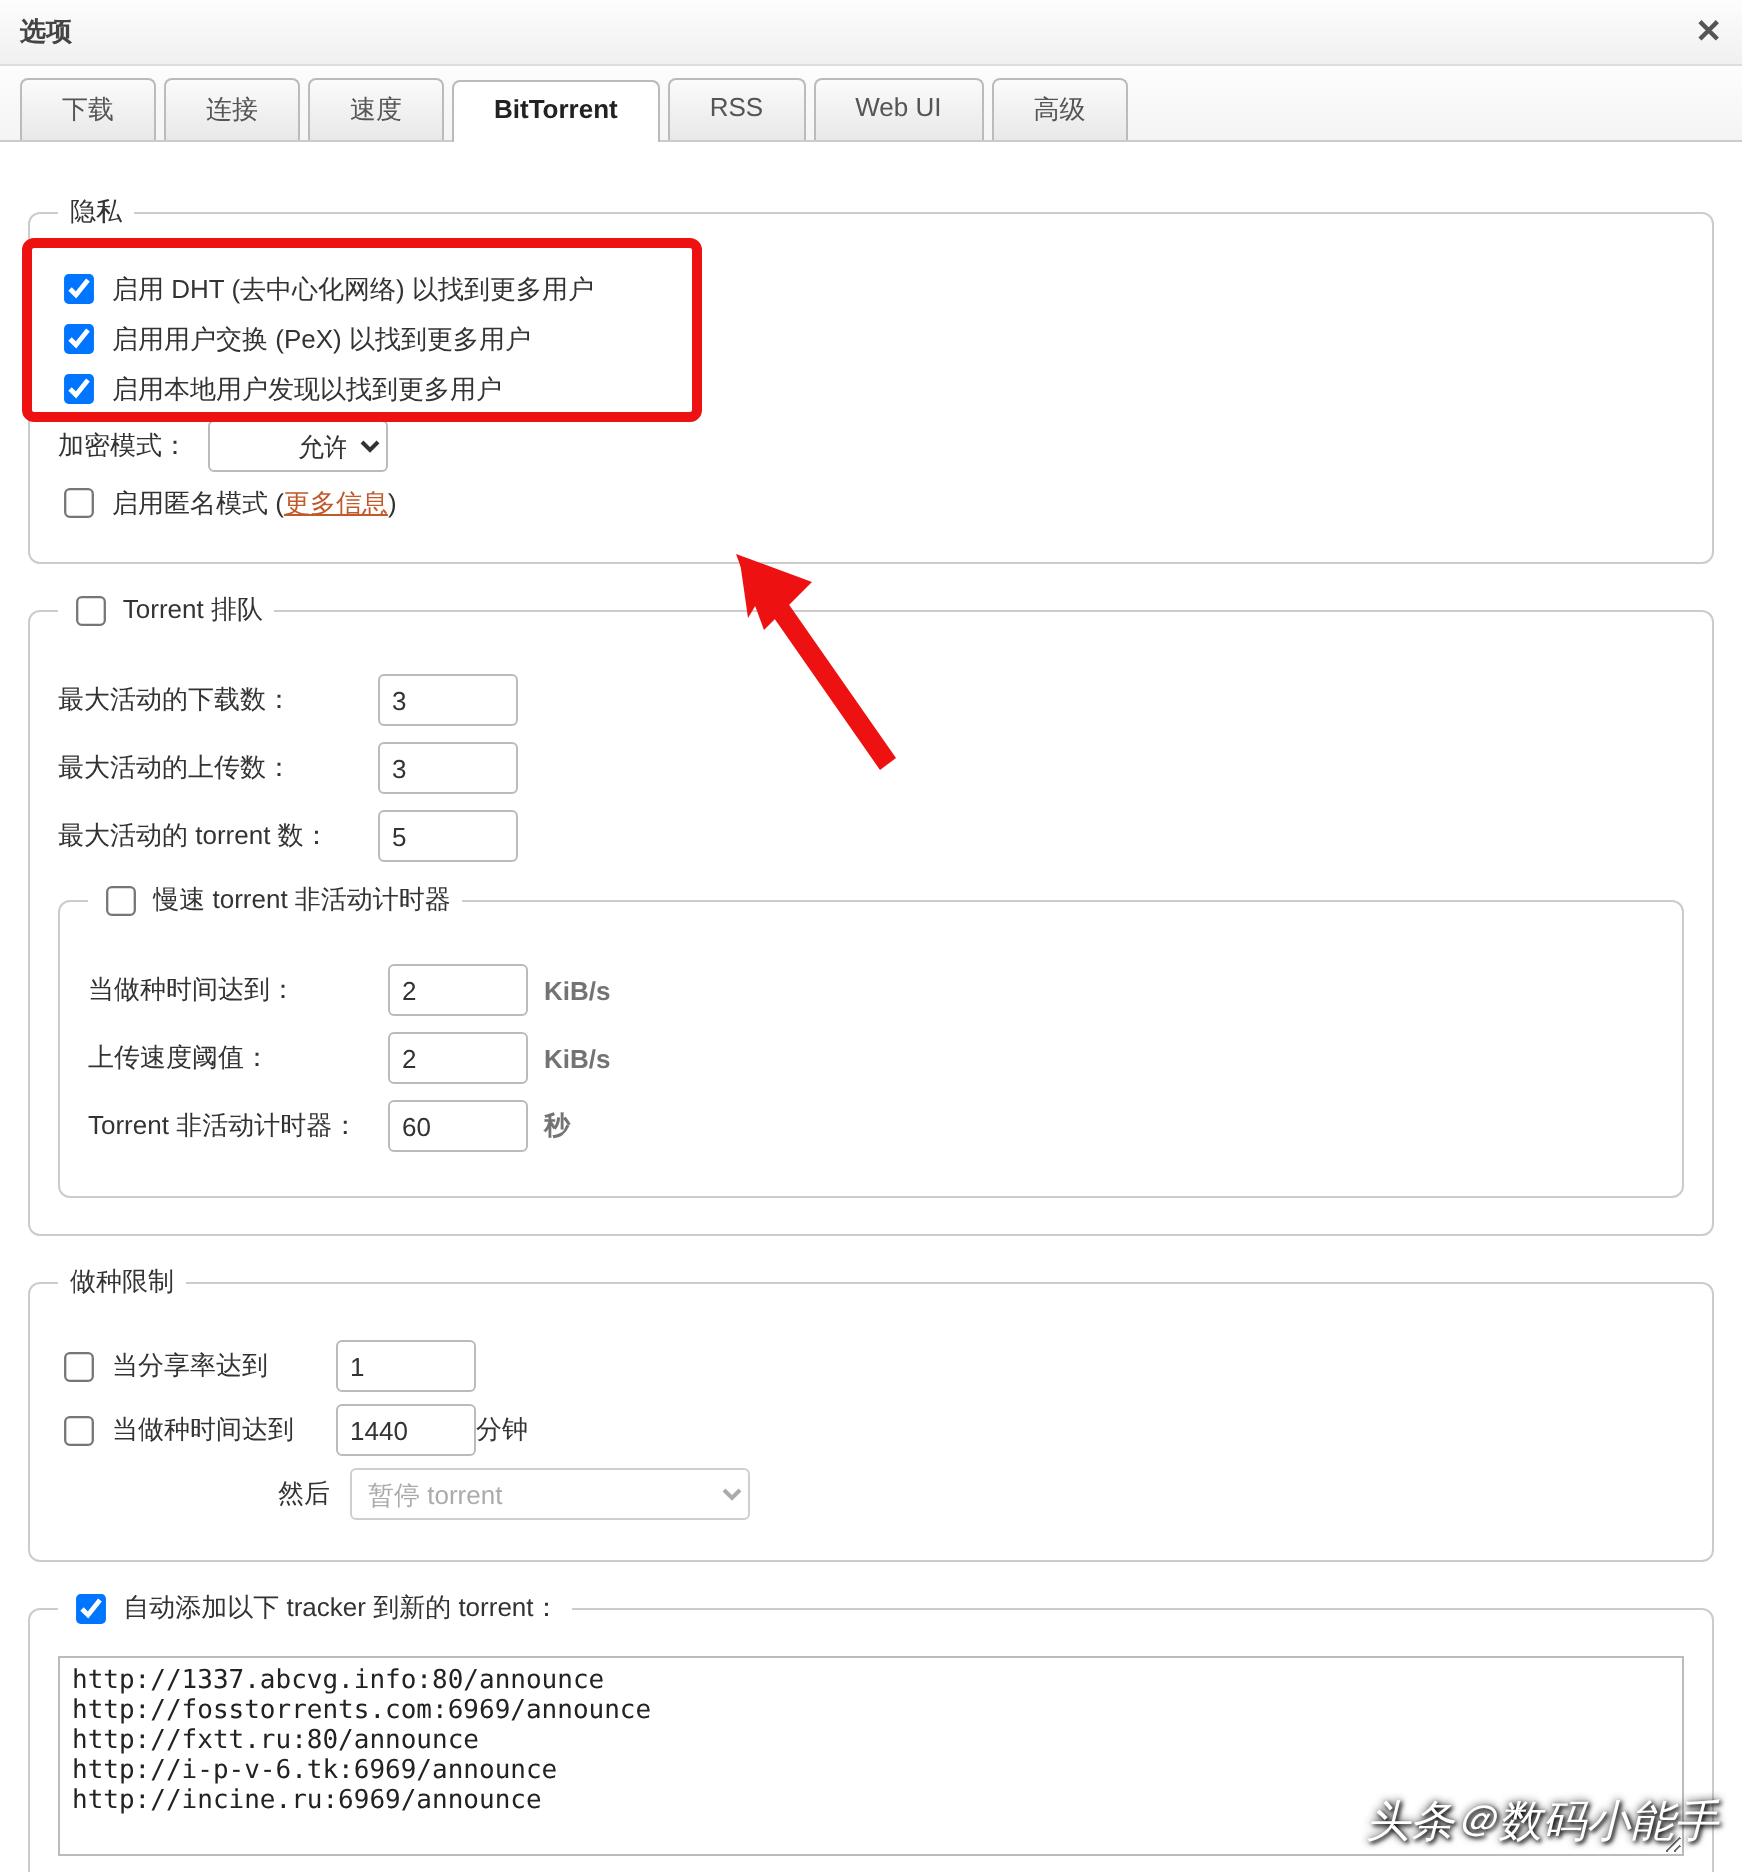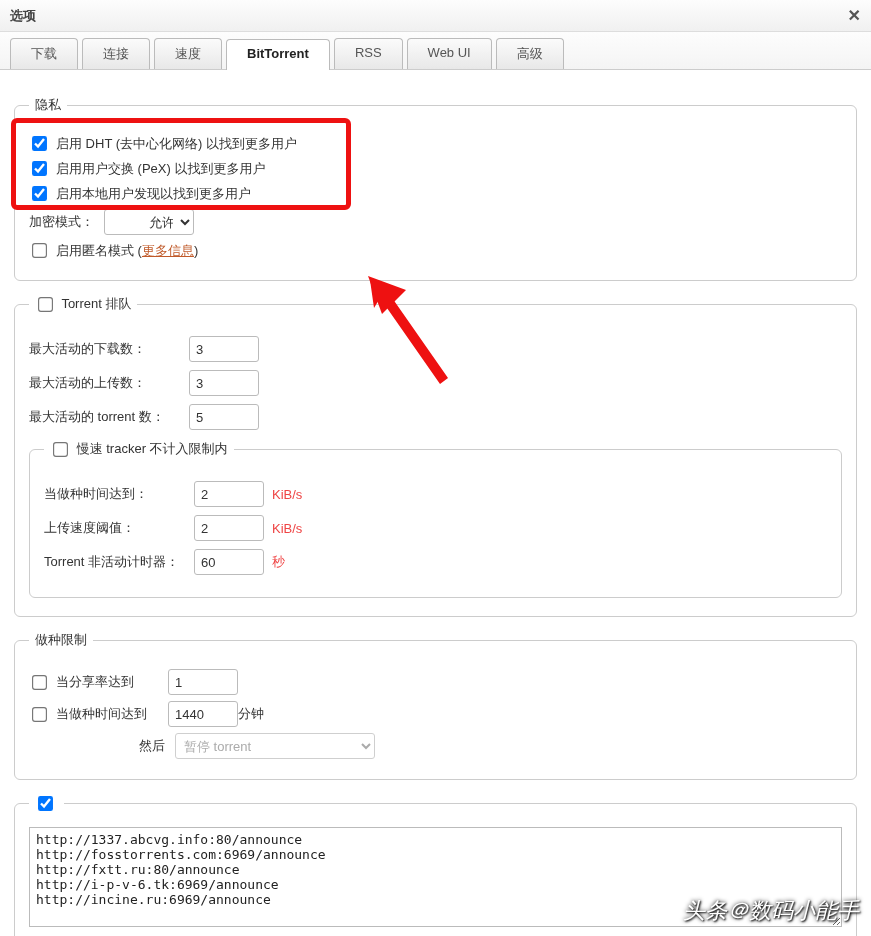--- a/index.html
+++ b/index.html
@@ -58,21 +58,21 @@
   .row { display: flex; align-items: center; margin: 6px 0; }
   .row input[type=checkbox] { margin-right: 10px; transform: scale(1.15);}
   .krow { display: flex; align-items: center; margin: 8px 0; }
   .klabel { width: 160px; color: #333; }
   .klabel.tight { width: 150px; }
   .num-input {
     width: 70px; height: 26px; padding: 2px 6px;
     border: 1px solid #bbb; border-radius: 3px; background:#fff;
     font-size: 13px; color:#333;
   }
-  .unit { margin-left: 8px; color:#ef4444; }
+  .unit { margin-left: 8px; color:#737373;font-weight:bold; }
   select {
     height: 26px; border:1px solid #bbb; border-radius:3px; background:#fff;
     font-size:13px; color:#333; padding: 2px 4px;
   }
   select.enc { width: 90px; padding-left: 40px; }
   select.pause { width: 200px; color:#888; }
   .link { color: #c05a2a; text-decoration: underline; cursor:pointer; }
   .highlight-box {
     position: absolute;
     border: 5px solid #e11;
@@ -170,21 +170,21 @@
       <input class="num-input" value="3" style="">
     </div>
     <div class="krow">
       <span class="klabel">最大活动的 torrent 数：</span>
       <input class="num-input" value="5" style="">
     </div>
 
     <fieldset class="inner">
       <legend>
         <input type="checkbox" class="leg-check" id="cb-slow" style="">
-        <span>慢速 tracker 不计入限制内</span>
+        <span>慢速 torrent 非活动计时器</span>
       </legend>
       <div class="krow">
         <span class="klabel tight">当做种时间达到：</span>
         <input class="num-input" value="2" style="">
         <span class="unit">KiB/s</span>
       </div>
       <div class="krow">
         <span class="klabel tight">上传速度阈值：</span>
         <input class="num-input" value="2" style="">
         <span class="unit">KiB/s</span>
@@ -214,20 +214,21 @@
       <span style="margin-right:10px;">然后</span>
       <select class="pause" disabled="">
         <option>暂停 torrent</option>
       </select>
     </div>
   </fieldset>
 
   <fieldset>
     <legend>
       <input type="checkbox" class="leg-check" id="cb-trackers" checked="" style="">
+      <span>自动添加以下 tracker 到新的 torrent：</span>
     </legend>
     <textarea class="trackers" id="trackers-ta" style="">http://1337.abcvg.info:80/announce
 http://fosstorrents.com:6969/announce
 http://fxtt.ru:80/announce
 http://i-p-v-6.tk:6969/announce
 http://incine.ru:6969/announce</textarea>
   </fieldset>
 
 </div>
 

